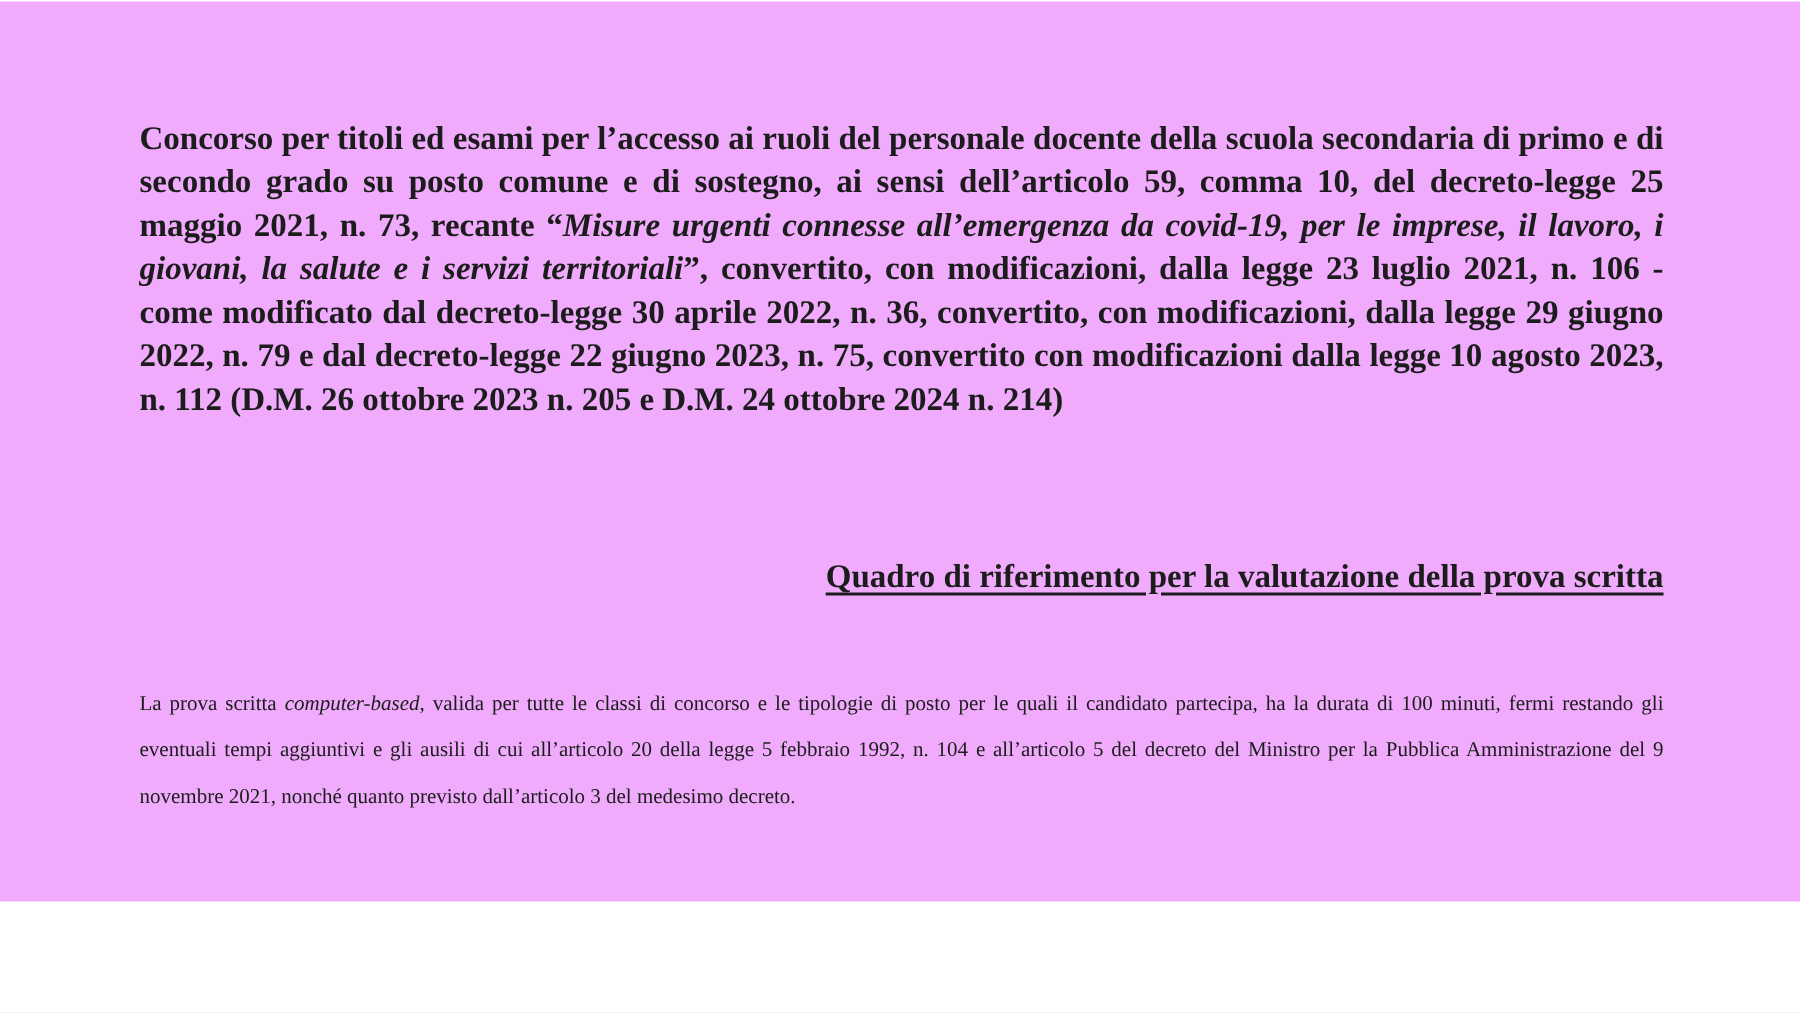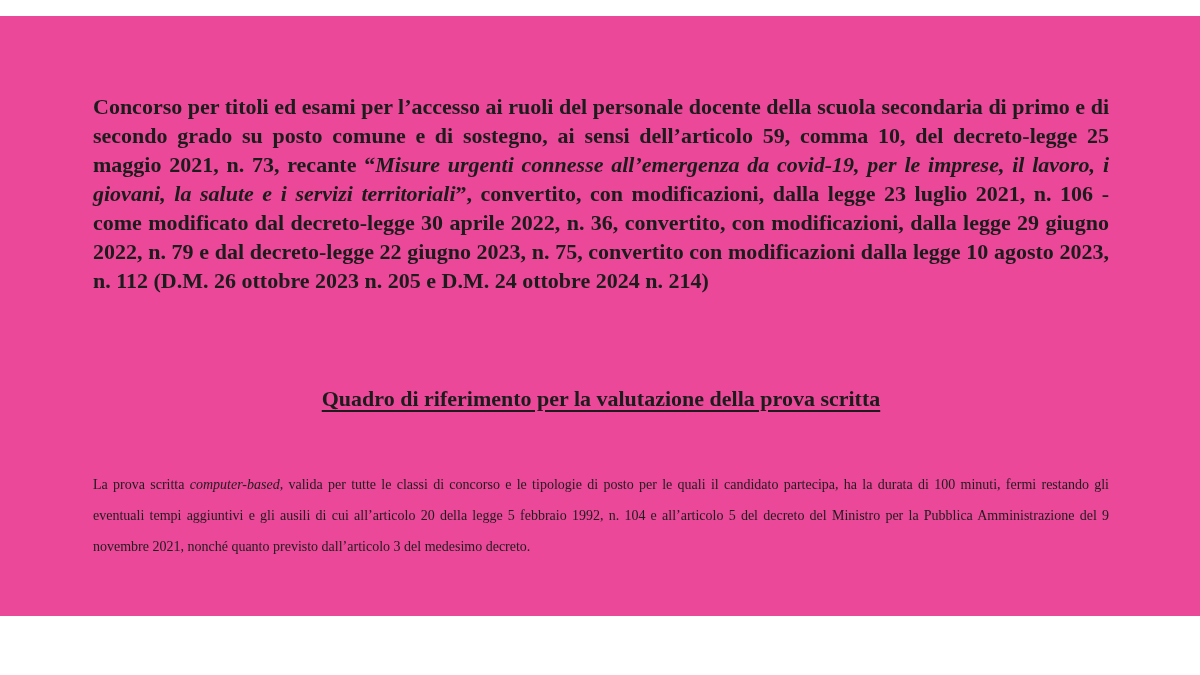--- a/index.html
+++ b/index.html
@@ -10,24 +10,24 @@
   body {
     width: 1200px;
     height: 675px;
     overflow: hidden;
     font-family: "Liberation Serif", "DejaVu Serif", serif;
     color: #1c1c1c;
     position: relative;
   }
   .page {
     position: absolute;
-    left: 0; top: 16px;
+    left: 0; top: 1px;
     width: 1200px;
     height: 600px;
-    background: #ec4899;
+    background: #f0abfc;
   }
   .para-intro {
     position: absolute;
     left: 93px;
     top: 76px;
     width: 1016px;
     font-size: 22px;
     line-height: 29px;
     font-weight: bold;
     text-align: justify;
@@ -35,21 +35,21 @@
   .italic { font-style: italic; }
   .doc-heading {
     position: absolute;
     left: 93px;
     top: 368px;
     width: 1016px;
     margin: 0;
     font-size: 22px;
     line-height: 29px;
     font-weight: bold;
-    text-align: center;
+    text-align: right;
   }
   .doc-heading .underlined {
     text-decoration: underline;
     text-decoration-thickness: 2px;
     text-underline-offset: 4px;
   }
   .para-body {
     position: absolute;
     left: 93px;
     top: 453px;

